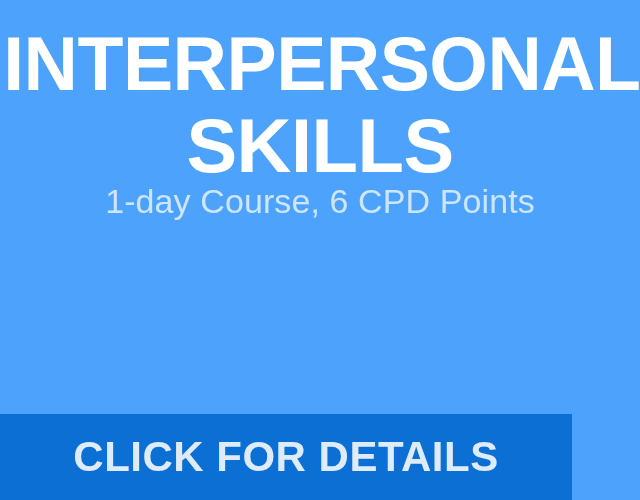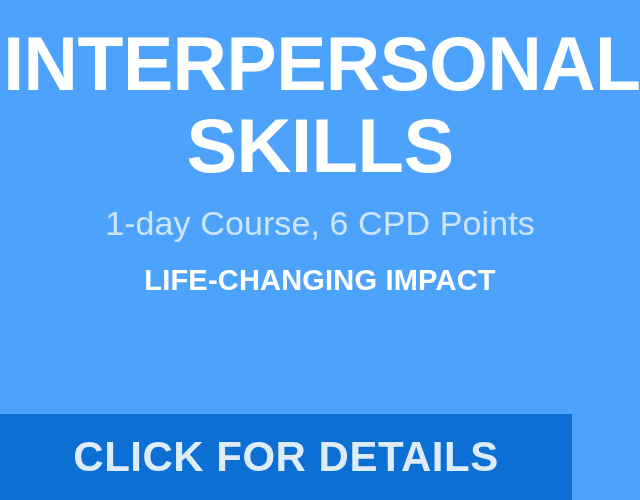--- a/index.html
+++ b/index.html
@@ -77,21 +77,21 @@
     color: rgba(255,255,255,0.72);
     font-size: 34px;
     font-weight: 400;
     text-align: center;
     white-space: nowrap;
     line-height: 1;
     width: 100%;
     letter-spacing: 0.1px;
   }
 
-  #detail-line-1 { margin-top: 22px; }
+  #detail-line-1 { }
   #detail-line-2 { margin-top: 22px; }
 
   #impact-line {
     color: #ffffff;
     font-size: 29px;
     font-weight: 700;
     text-align: center;
     white-space: nowrap;
     line-height: 1;
     margin-top: 26px;
@@ -131,21 +131,20 @@
   <div id="ad-body">
 
     <div class="headline" id="headline-line-1">INTERPERSONAL</div>
 
     <div class="headline" id="headline-line-2">SKILLS</div>
 
 
     <div class="detail-line" id="detail-line-1">1-day Course, 6 CPD Points</div>
 
 
-    <div id="impact-line">LIFE-CHANGING IMPACT</div>
 
   </div>
 
   <div id="cta-bar">
     <span id="cta-label">CLICK FOR DETAILS</span>
   </div>
 
 </div>
 
 </body></html>

